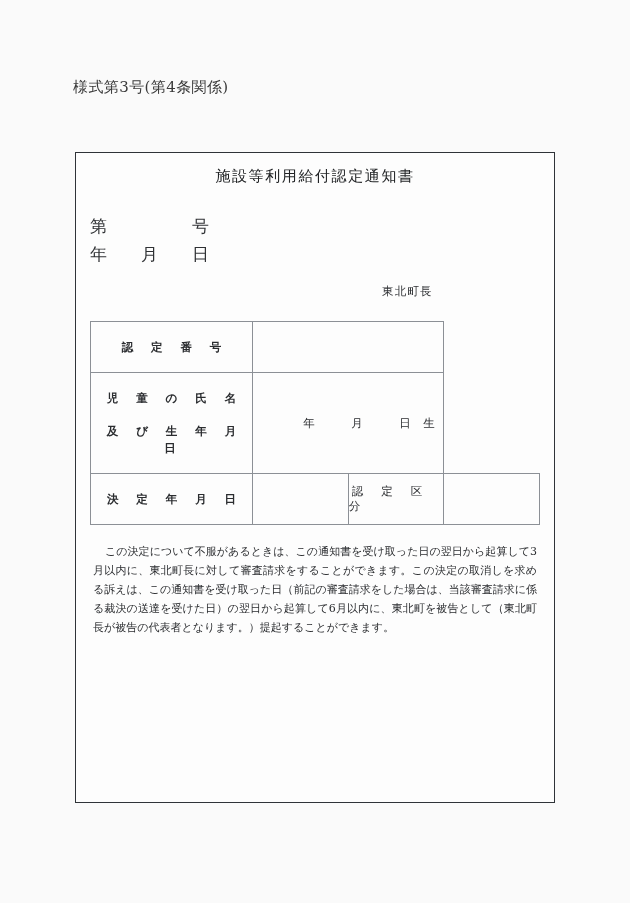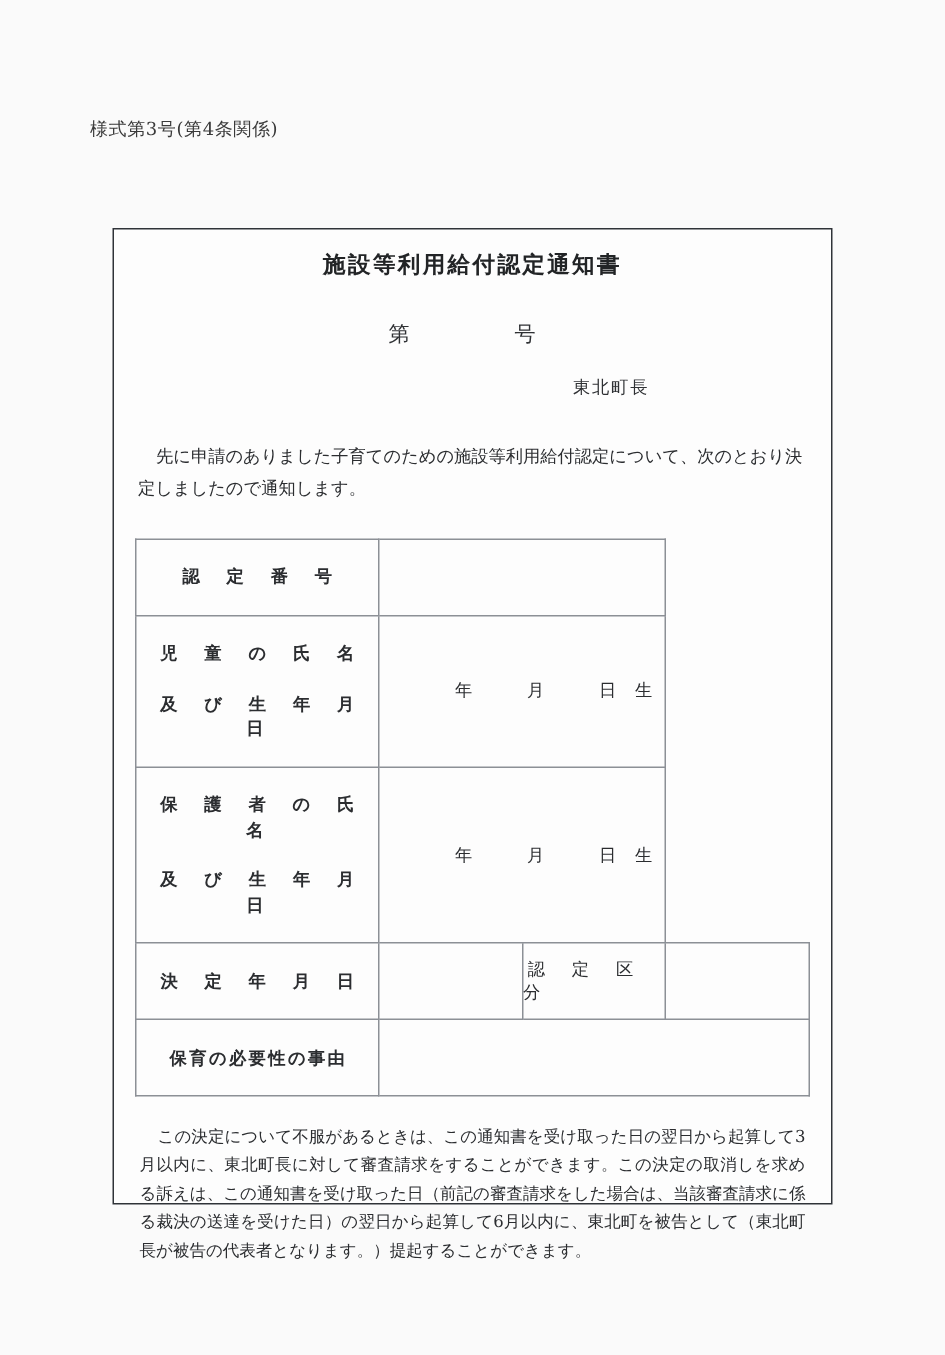--- a/index.html
+++ b/index.html
@@ -12,23 +12,23 @@
     background: #fafafa;
     font-family: "DejaVu Serif", "Liberation Serif", serif;
     color: #2b2b2b;
     position: relative;
     overflow: hidden;
   }
 
   
   .form-number {
     position: absolute;
-    left: 60px;
+    left: 73px;
     top: 78px;
-    font-size: 12px;
+    font-size: 15px;
     letter-spacing: 0.4px;
     color: #3a3a3a;
     white-space: nowrap;
   }
 
   
   .doc-frame {
     position: absolute;
     left: 75px;
     top: 152px;
@@ -42,32 +42,32 @@
   .doc-inner {
     padding: 0 14px;
     box-sizing: border-box;
     height: 100%;
     position: relative;
   }
 
   .doc-title {
     text-align: center;
     font-size: 15px;
-    font-weight: bold;
+    font-weight: normal;
     letter-spacing: 1.6px;
     color: #222426;
     margin-top: 14px;
   }
 
   
   .meta-block {
     margin-top: 26px;
     padding-right: 14px;
-    text-align: center;
-    font-size: 14px;
+    text-align: left;
+    font-size: 17px;
     color: #2f3134;
     line-height: 1.65;
   }
   .meta-line {
     white-space: pre;
     display: block;
   }
 
   
   .issuer {
@@ -177,25 +177,25 @@
 
 <div class="form-number">様式第3号(第4条関係)</div>
 
 <div class="doc-frame">
   <div class="doc-inner">
 
     <div class="doc-title">施設等利用給付認定通知書</div>
 
     <div class="meta-block">
       <span class="meta-line">第　　　　　号</span>
+      <span class="meta-line">年　　月　　日</span>
     </div>
 
     <div class="issuer">東北町長</div>
 
-    <div class="lead">先に申請のありました子育てのための施設等利用給付認定について、次のとおり決定しましたので通知します。</div>
 
     <table class="data-table">
       <tbody>
         <tr class="row-h1">
           <td class="lbl">
             <span>認　定　番　号</span>
           </td>
           <td class="val" colspan="2">
             <span class="dateline"></span>
           </td>
@@ -204,51 +204,36 @@
         <tr class="row-h2">
           <td class="lbl">
             <span>児　童　の　氏　名</span>
             <span>及　び　生　年　月　日</span>
           </td>
           <td class="val" colspan="2">
             <span class="dateline">年　　　月　　　日　生</span>
           </td>
         </tr>
 
-        <tr class="row-h2">
-          <td class="lbl">
-            <span>保　護　者　の　氏　名</span>
-            <span>及　び　生　年　月　日</span>
-          </td>
-          <td class="val" colspan="2">
-            <span class="dateline">年　　　月　　　日　生</span>
-          </td>
-        </tr>
 
 
         <tr class="row-h4">
           <td class="lbl">
             <span>決　定　年　月　日</span>
           </td>
           <td class="val"></td>
           <td class="lbl-kubun">
             <span>認　定　区　分</span>
           </td>
           <td class="val">
             <span class="dateline"></span>
           </td>
         </tr>
 
 
-        <tr class="row-h4">
-          <td class="lbl tight">
-            <span>保育の必要性の事由</span>
-          </td>
-          <td class="val" colspan="3"></td>
-        </tr>
       </tbody>
     </table>
 
     <div class="notes">
       <p>この決定について不服があるときは、この通知書を受け取った日の翌日から起算して3月以内に、東北町長に対して審査請求をすることができます。この決定の取消しを求める訴えは、この通知書を受け取った日（前記の審査請求をした場合は、当該審査請求に係る裁決の送達を受けた日）の翌日から起算して6月以内に、東北町を被告として（東北町長が被告の代表者となります。）提起することができます。</p>
 
     </div>
 
   </div>
 </div>

